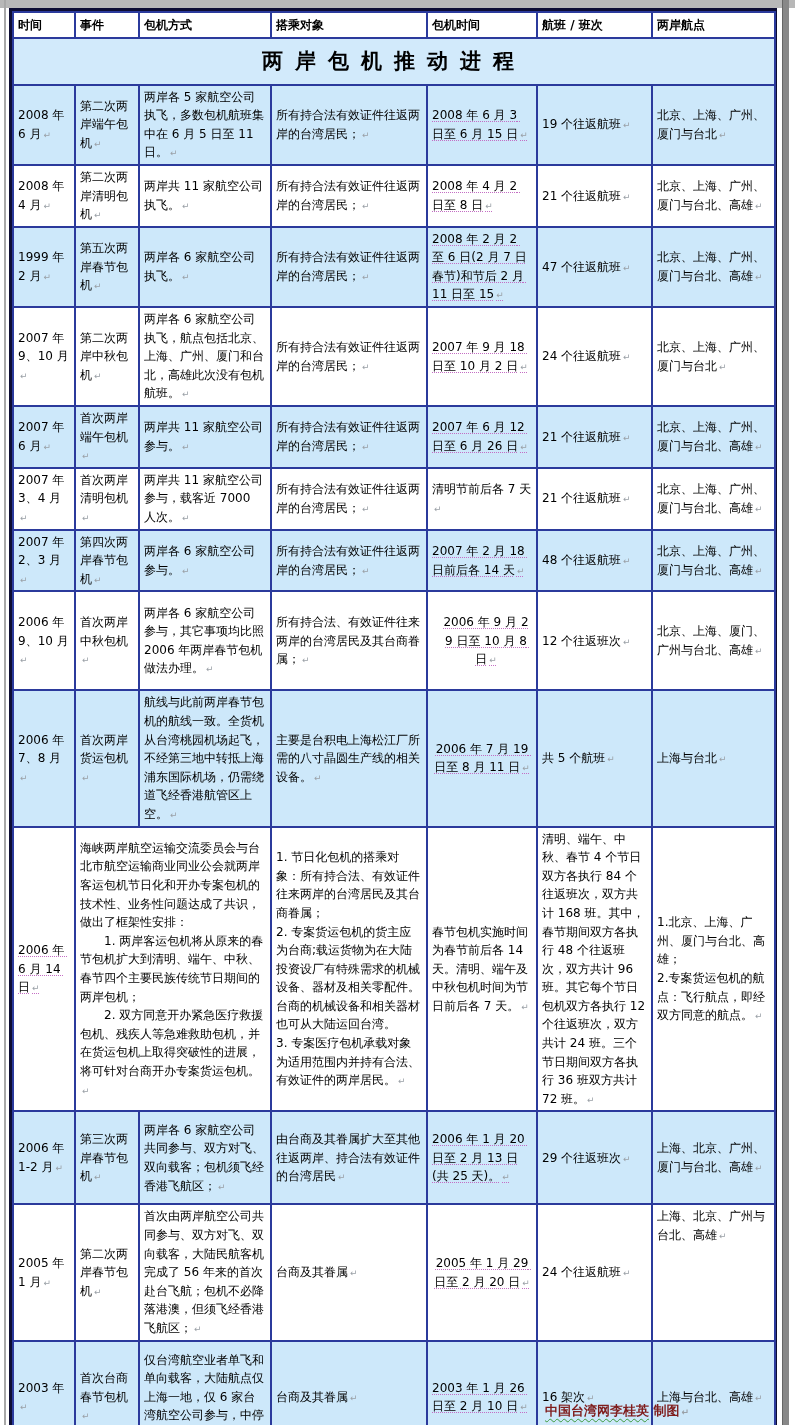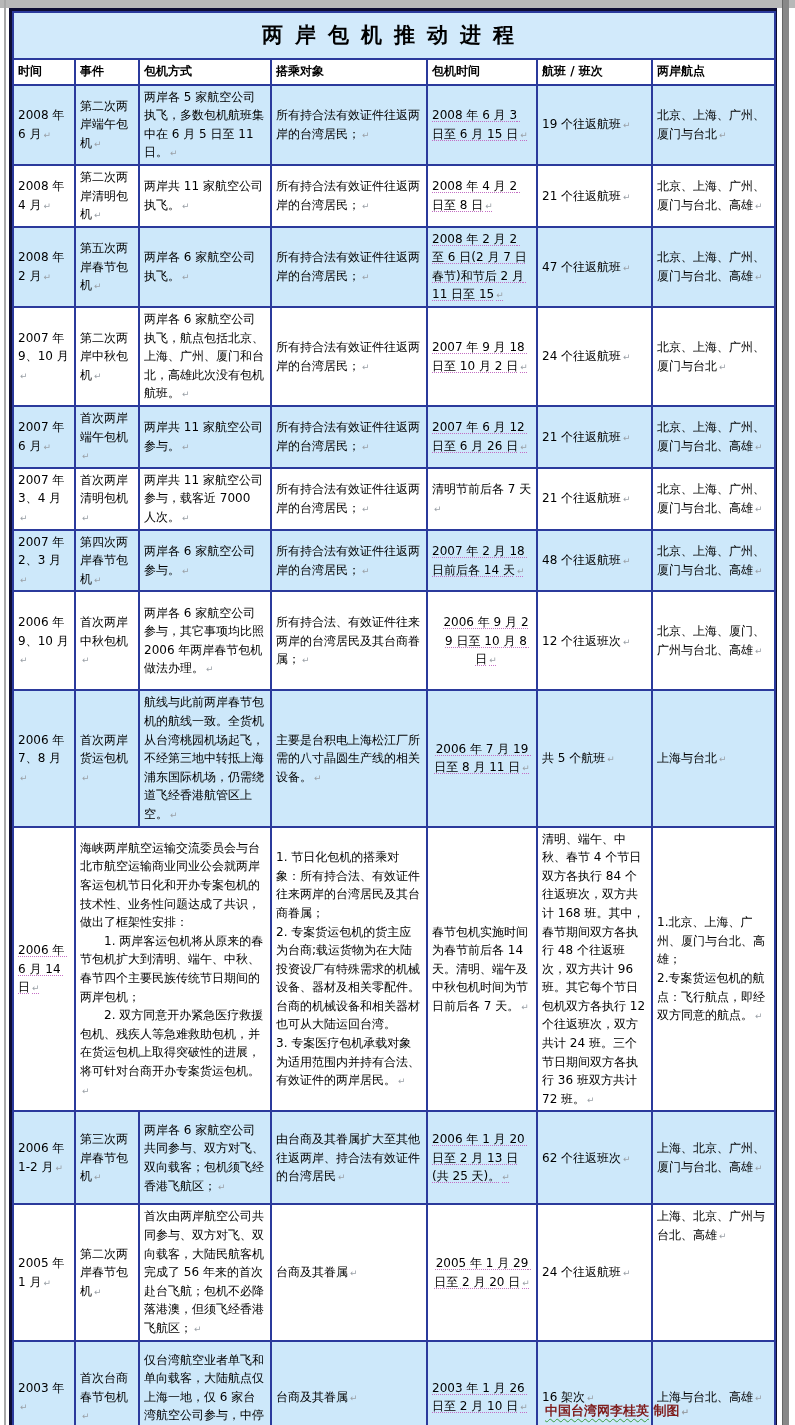--- a/index.html
+++ b/index.html
@@ -37,32 +37,32 @@
   <colgroup>
     <col class="c1">
         <col class="c2">
         <col class="c3">
         <col class="c4">
         <col class="c5">
         <col class="c6">
         <col class="c7">
   </colgroup>
   <tbody>
-  <tr style="height:45px;">
-    <td class="title-cell" colspan="7">两岸包机推动进程</td>
-  </tr>
   <tr style="height:26px;">
     <th>时间</th>
     <th>事件</th>
     <th>包机方式</th>
     <th>搭乘对象</th>
     <th>包机时间</th>
     <th>航班 / 班次</th>
     <th>两岸航点</th>
   </tr>
+  <tr style="height:45px;">
+    <td class="title-cell" colspan="7">两岸包机推动进程</td>
+  </tr>
 
   <tr class="blue" style="height:58px;">
     <td><span class="ct">2008 年 6 月</span></td>
     <td><span class="ct">第二次两岸端午包机</span></td>
     <td><span class="ct">两岸各 5 家航空公司执飞，多数包机航班集中在 6 月 5 日至 11 日。</span></td>
     <td><span class="ct">所有持合法有效证件往返两岸的台湾居民；</span></td>
     <td><span class="ct du">2008 年 6 月 3 日至 6 月 15 日</span></td>
     <td><span class="ct">19 个往返航班</span></td>
     <td><span class="ct">北京、上海、广州、厦门与台北</span></td>
   </tr>
@@ -71,21 +71,21 @@
     <td><span class="ct">2008 年 4 月</span></td>
     <td><span class="ct">第二次两岸清明包机</span></td>
     <td><span class="ct">两岸共 11 家航空公司执飞。</span></td>
     <td><span class="ct">所有持合法有效证件往返两岸的台湾居民；</span></td>
     <td><span class="ct du">2008 年 4 月 2 日至 8 日</span></td>
     <td><span class="ct">21 个往返航班</span></td>
     <td><span class="ct">北京、上海、广州、厦门与台北、高雄</span></td>
   </tr>
 
   <tr class="blue" style="height:64px;">
-    <td><span class="ct">2008 年 2 月</span></td>
+    <td><span class="ct">1999 年 2 月</span></td>
     <td><span class="ct">第五次两岸春节包机</span></td>
     <td><span class="ct">两岸各 6 家航空公司执飞。</span></td>
     <td><span class="ct">所有持合法有效证件往返两岸的台湾居民；</span></td>
     <td><span class="ct du">2008 年 2 月 2 至 6 日(2 月 7 日春节)和节后 2 月 11 日至 15</span></td>
     <td><span class="ct">47 个往返航班</span></td>
     <td><span class="ct">北京、上海、广州、厦门与台北、高雄</span></td>
   </tr>
 
   <tr class="white" style="height:80px;">
     <td><span class="ct">2007 年 9、10 月</span></td>
@@ -160,21 +160,21 @@
     <td><span class="ct">1.北京、上海、广州、厦门与台北、高雄；
 2.专案货运包机的航点：飞行航点，即经双方同意的航点。</span></td>
   </tr>
 
   <tr class="blue" style="height:93px;">
     <td><span class="ct">2006 年 1-2 月</span></td>
     <td><span class="ct">第三次两岸春节包机</span></td>
     <td><span class="ct">两岸各 6 家航空公司共同参与、双方对飞、双向载客；包机须飞经香港飞航区；</span></td>
     <td><span class="ct">由台商及其眷属扩大至其他往返两岸、持合法有效证件的台湾居民</span></td>
     <td><span class="ct du">2006 年 1 月 20 日至 2 月 13 日(共 25 天)。</span></td>
-    <td><span class="ct">62 个往返班次</span></td>
+    <td><span class="ct">29 个往返班次</span></td>
     <td><span class="ct">上海、北京、广州、厦门与台北、高雄</span></td>
   </tr>
 
   <tr class="white" style="height:129px;">
     <td><span class="ct b">2005 年 1 月</span></td>
     <td><span class="ct">第二次两岸春节包机</span></td>
     <td><span class="ct">首次由两岸航空公司共同参与、双方对飞、双向载客，大陆民航客机完成了 56 年来的首次赴台飞航；包机不必降落港澳，但须飞经香港飞航区；</span></td>
     <td><span class="ct">台商及其眷属</span></td>
     <td style="text-align:center;"><span class="ct du">2005 年 1 月 29 日至 2 月 20 日</span></td>
     <td><span class="ct">24 个往返航班</span></td>

